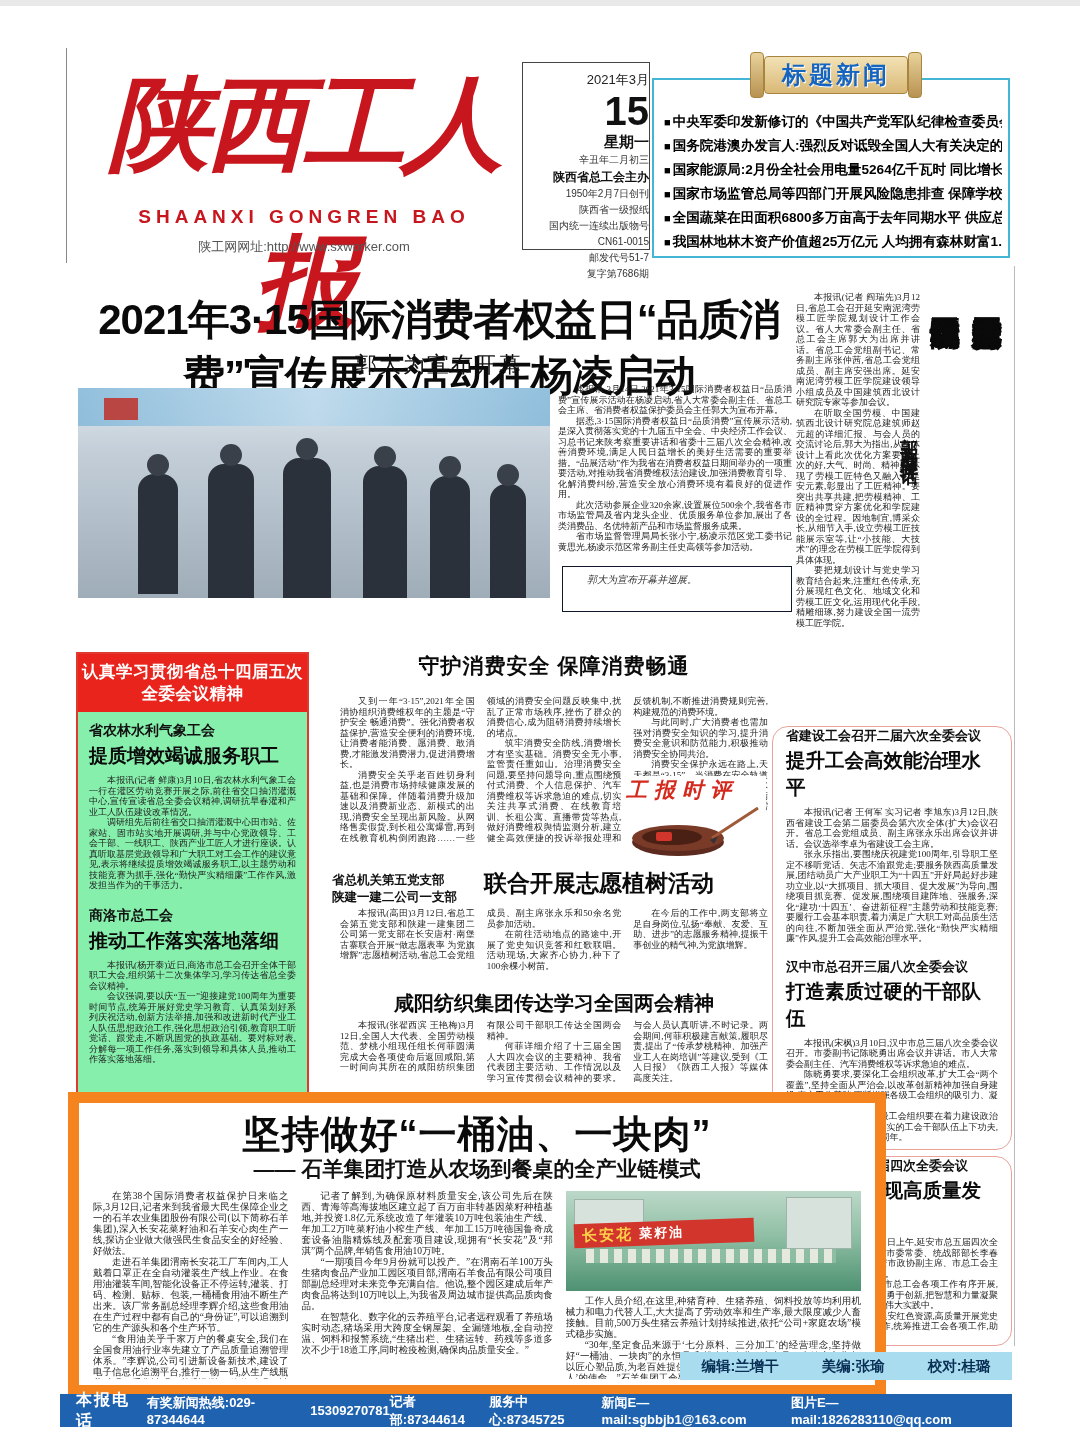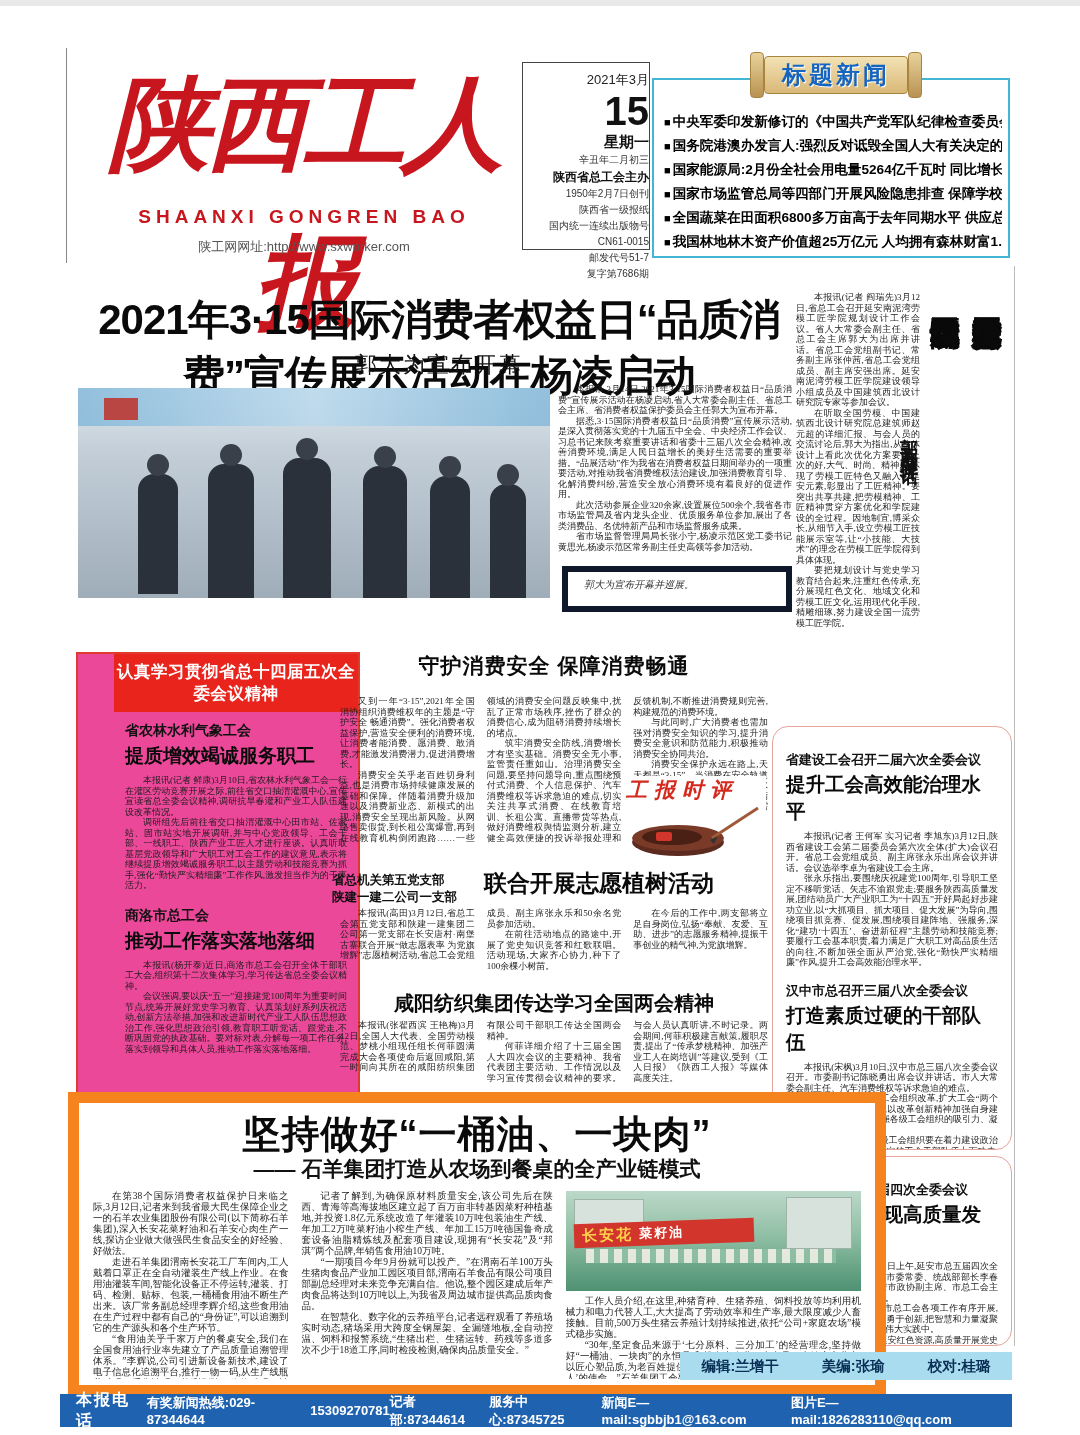--- a/index.html
+++ b/index.html
@@ -48,37 +48,37 @@
     font-family:"Liberation Sans", sans-serif; font-size:22px; letter-spacing:2px; }
 
   .main-photo { left:78px; top:382px; width:472px; height:210px; overflow:hidden;
     background:linear-gradient(180deg,#dfe8ee 0%,#c3ced8 30%,#9fadb9 100%); }
   .photo-banner-strip { position:absolute; left:0; top:0; width:100%; height:38px;
     background:linear-gradient(90deg,#7fb6d9,#b8d8ec,#7fb6d9); opacity:.8; }
   .photo-flag { position:absolute; left:26px; top:10px; width:34px; height:22px; background:#c03028; opacity:.85; }
   .person { position:absolute; width:40px; border-radius:16px 16px 0 0; background:#2b313b; }
   .person::before { content:""; position:absolute; top:-20px; left:50%; transform:translateX(-50%);
     width:22px; height:22px; border-radius:50%; background:#3a4049; }
-  .photo-caption-box { left:562px; top:560px; width:230px; height:46px; border:6px solid #0f172a;
-    padding:6px 16px; }
+  .photo-caption-box { left:562px; top:560px; width:230px; height:46px; border:1px solid #0f172a;
+    padding:6px 24px; }
   .photo-caption-box p { font-size:10px; color:#333; font-style:italic; }
 
   .lead-body { left:558px; top:378px; width:234px; height:178px; overflow:hidden; }
   .bodytext p, .para { font-size:9px; line-height:10.5px; color:#1c1c1c; text-align:justify; text-indent:2em; }
 
   
   .right-body { left:796px; top:286px; width:124px; height:390px; overflow:hidden; }
   .v-sub { left:891px; top:418px; width:30px; height:180px; writing-mode:vertical-rl;
     font-family:"Liberation Sans", sans-serif; font-weight:bold; font-size:18px; letter-spacing:4px; color:#111; }
   .v-title { left:924px; top:288px; height:408px; writing-mode:vertical-rl;
     font-family:"Liberation Sans", sans-serif; font-weight:900; font-size:30px; line-height:42px; color:#0a0a0a; }
   .v-title span { display:block; }
 
   
-  .study-box { left:76px; top:646px; width:284px; height:444px; border:2px solid #e03a2f; background:#ec4899;padding-left:36px; }
+  .study-box { left:76px; top:646px; width:233px; height:444px; border:2px solid #e03a2f; background:#86efac; }
   .study-header { background:#e8241c; color:#fff; font-family:"Liberation Sans", sans-serif;
     font-weight:bold; font-size:16.5px; text-align:center; padding:7px 2px; letter-spacing:0.5px; }
   .study-inner { padding:10px 11px; }
   .kicker { font-family:"Liberation Sans", sans-serif; font-weight:bold; font-size:14px; color:#111; margin-bottom:3px; }
   .art-title { font-family:"Liberation Sans", sans-serif; font-weight:900; font-size:19px; color:#0a0a0a; margin-bottom:6px; }
   .study-inner .gap { height:16px; }
 
   
   .comm-title { left:338px; top:646px; width:432px; text-align:center; color:#0a0a0a;
     font-family:"Liberation Sans", sans-serif; font-weight:900; font-size:21px; letter-spacing:1px; }
@@ -93,21 +93,21 @@
   .tree-title { left:484px; top:862px; width:286px; color:#0a0a0a; font-family:"Liberation Sans", sans-serif;
     font-weight:900; font-size:23px; }
   .tree-cols { left:340px; top:902px; width:428px; height:80px; column-count:3; column-gap:12px; overflow:hidden; }
 
   
   .xy-title { left:340px; top:984px; width:428px; text-align:center; color:#0a0a0a;
     font-family:"Liberation Sans", sans-serif; font-weight:900; font-size:20px; }
   .xy-cols { left:340px; top:1014px; width:428px; height:66px; column-count:3; column-gap:12px; overflow:hidden; }
 
   
-  .side-box { border:1.5px solid #e8a39b; border-radius:16px; background:#fff; padding:24px 13px; overflow:hidden; }
+  .side-box { border:1.5px solid #e8a39b; border-radius:16px; background:#fff; padding:0 13px; overflow:hidden; }
   .side-box-a { left:772px; top:720px; width:240px; height:424px; }
   .side-box-b { left:772px; top:1150px; width:240px; height:190px; }
   .side-kicker { font-family:"Liberation Sans", sans-serif; font-weight:bold; font-size:13px; color:#111; margin-bottom:2px; }
   .side-title { font-family:"Liberation Sans", sans-serif; font-weight:900; font-size:19.5px; color:#0a0a0a; margin-bottom:6px; }
   .side-gap { height:14px; }
 
   
   .feature-box { left:68px; top:1086px; width:818px; height:304px; border:11px solid #f5841f; background:#fff; }
   .feat-title { position:absolute; left:0; top:6px; width:100%; text-align:center; color:#0a0a0a;
     font-family:"Liberation Sans", sans-serif; font-weight:900; font-size:38px; letter-spacing:1px; }

